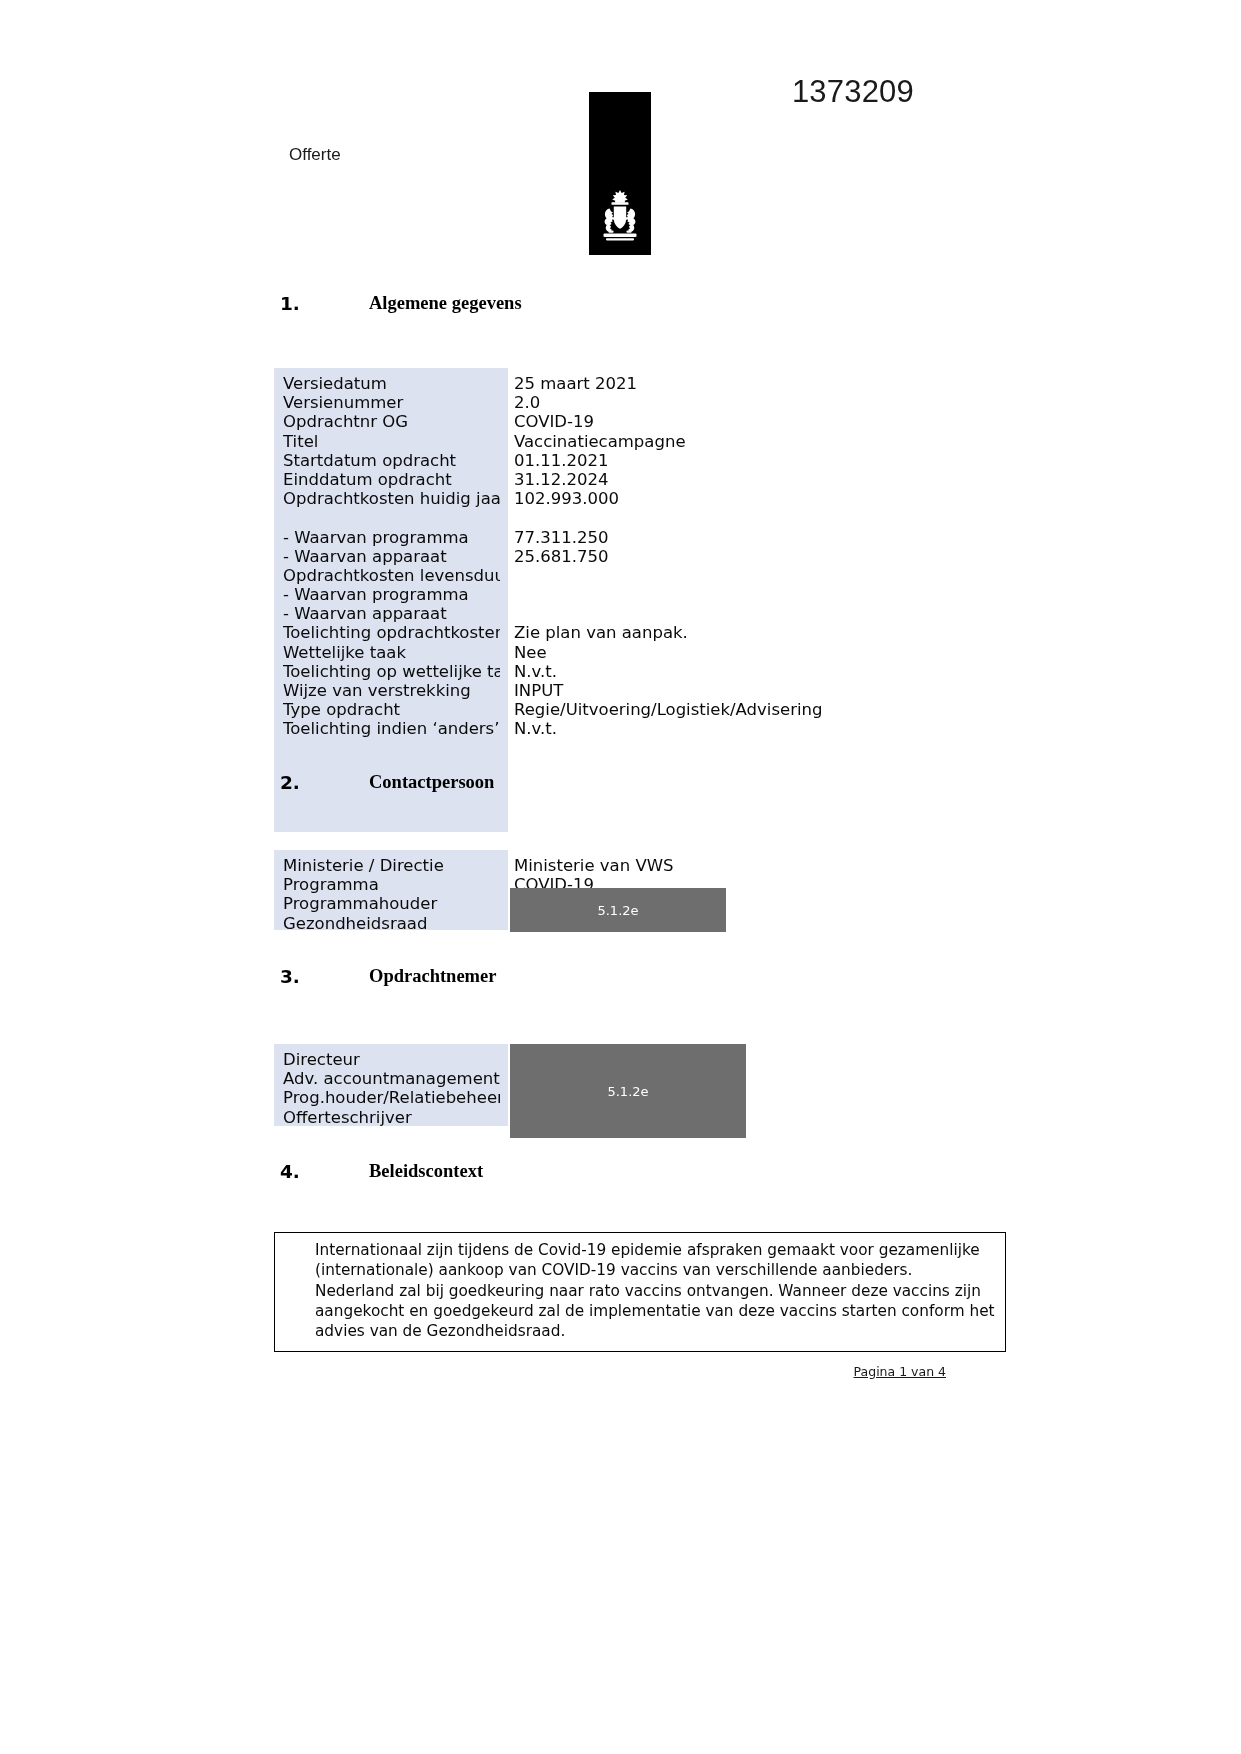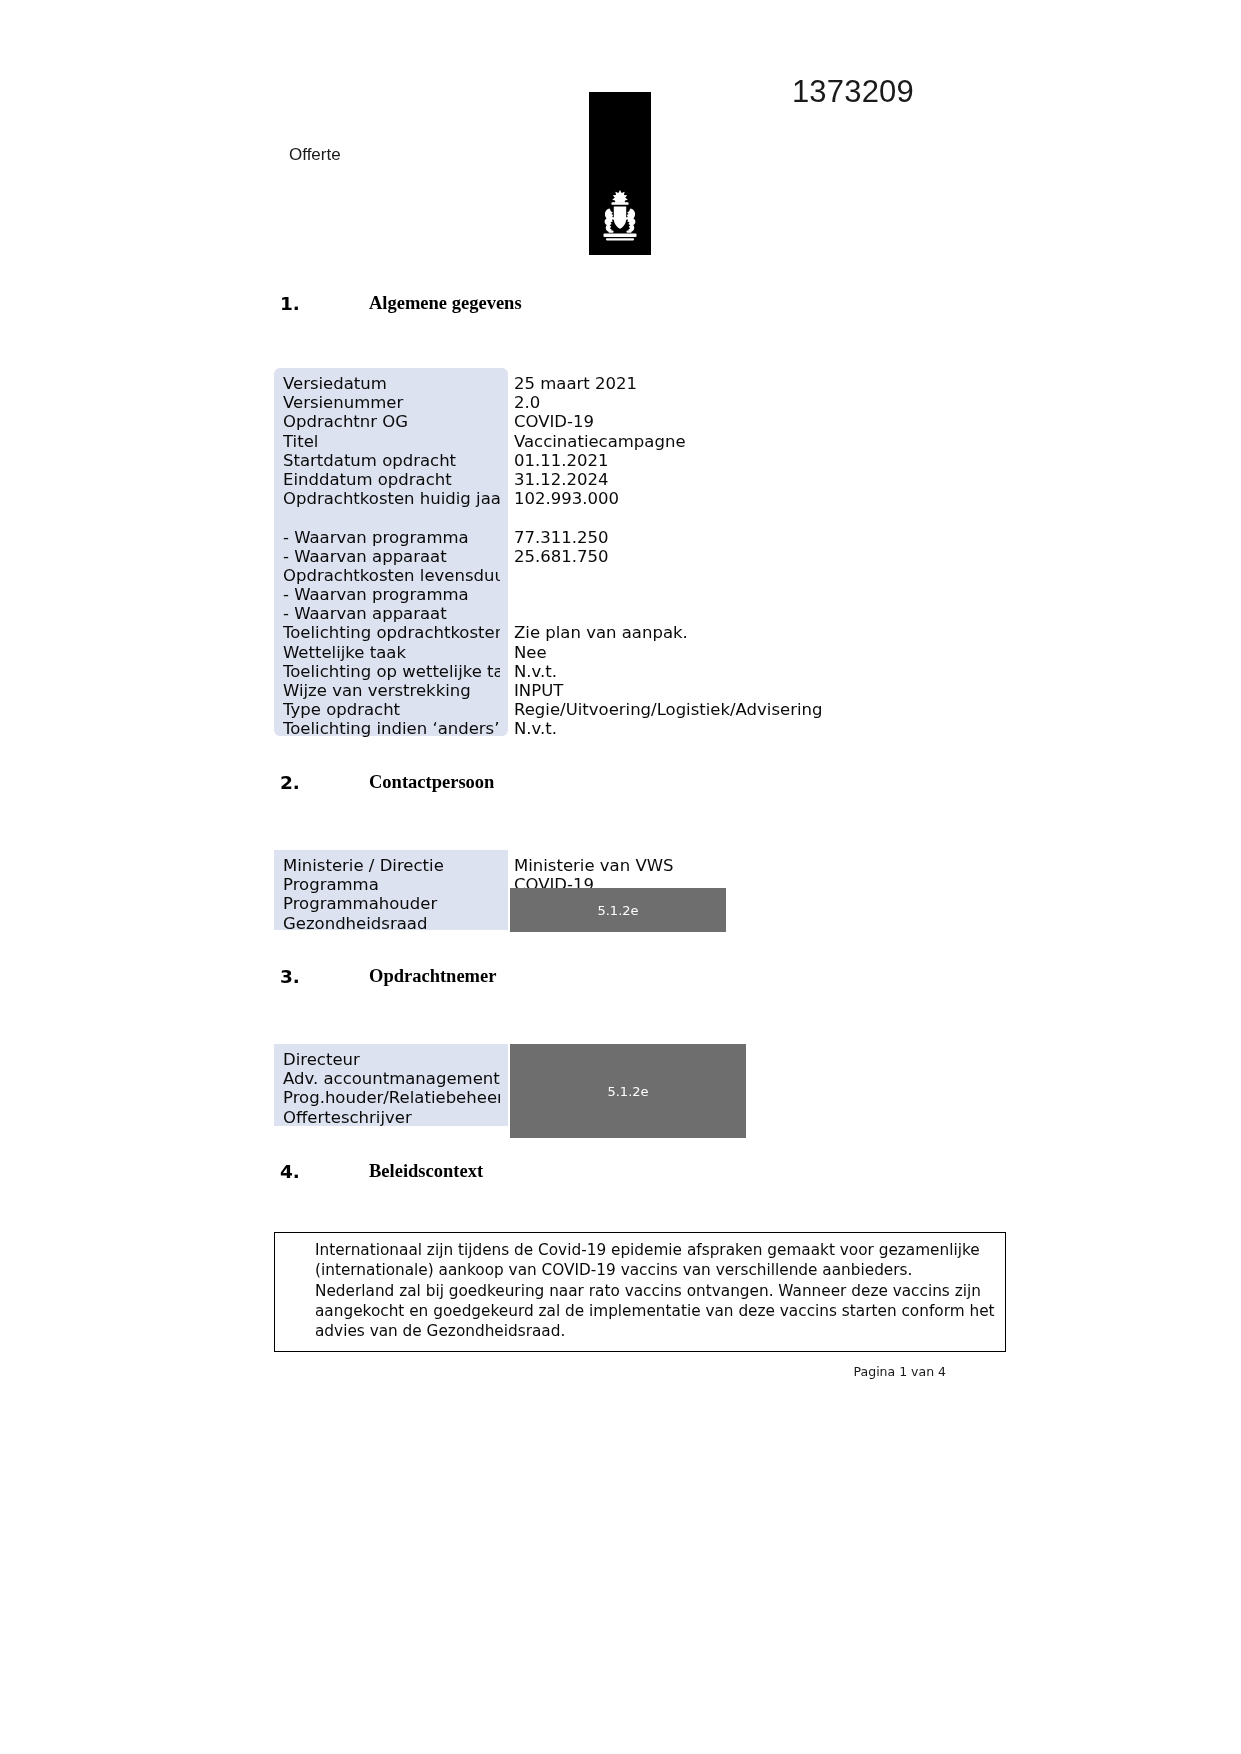--- a/index.html
+++ b/index.html
@@ -172,20 +172,21 @@
   }
 
   
   .page-footer {
     position: absolute;
     right: 148px;
     top: 1354px;
     font-size: 12.5px;
     font-family: "DejaVu Sans", sans-serif;
     color: #1a1a1a;
+    text-decoration: underline;
   }
 </style>
 </head>
 <body>
 
 <div class="page">
   <div class="sheet">
 
     <div class="doc-number">1373209</div>
     <div class="offerte-label">Offerte</div>
@@ -213,21 +214,21 @@
         </svg>
       </div>
     </div>
 
     <div class="section-head" style="left:192px; top:283px;">
       <span class="num">1.</span>
       <span class="title">Algemene gegevens</span>
     </div>
 
     <div class="kv-table" style="left:186px; top:358px; width:720px; height:368px;">
-      <div class="kv-labels" id="ag-labels" style="width:234px; height:368px;border-radius:6px;">
+      <div class="kv-labels" id="ag-labels" style="width:234px; height:464px;">
           <div class="kv-row">Versiedatum</div>
           <div class="kv-row">Versienummer</div>
           <div class="kv-row">Opdrachtnr OG</div>
           <div class="kv-row">Titel</div>
           <div class="kv-row">Startdatum opdracht</div>
           <div class="kv-row">Einddatum opdracht</div>
           <div class="kv-row">Opdrachtkosten huidig jaar</div>
           <div class="kv-row blank">&nbsp;</div>
           <div class="kv-row">- Waarvan programma</div>
           <div class="kv-row">- Waarvan apparaat</div>

